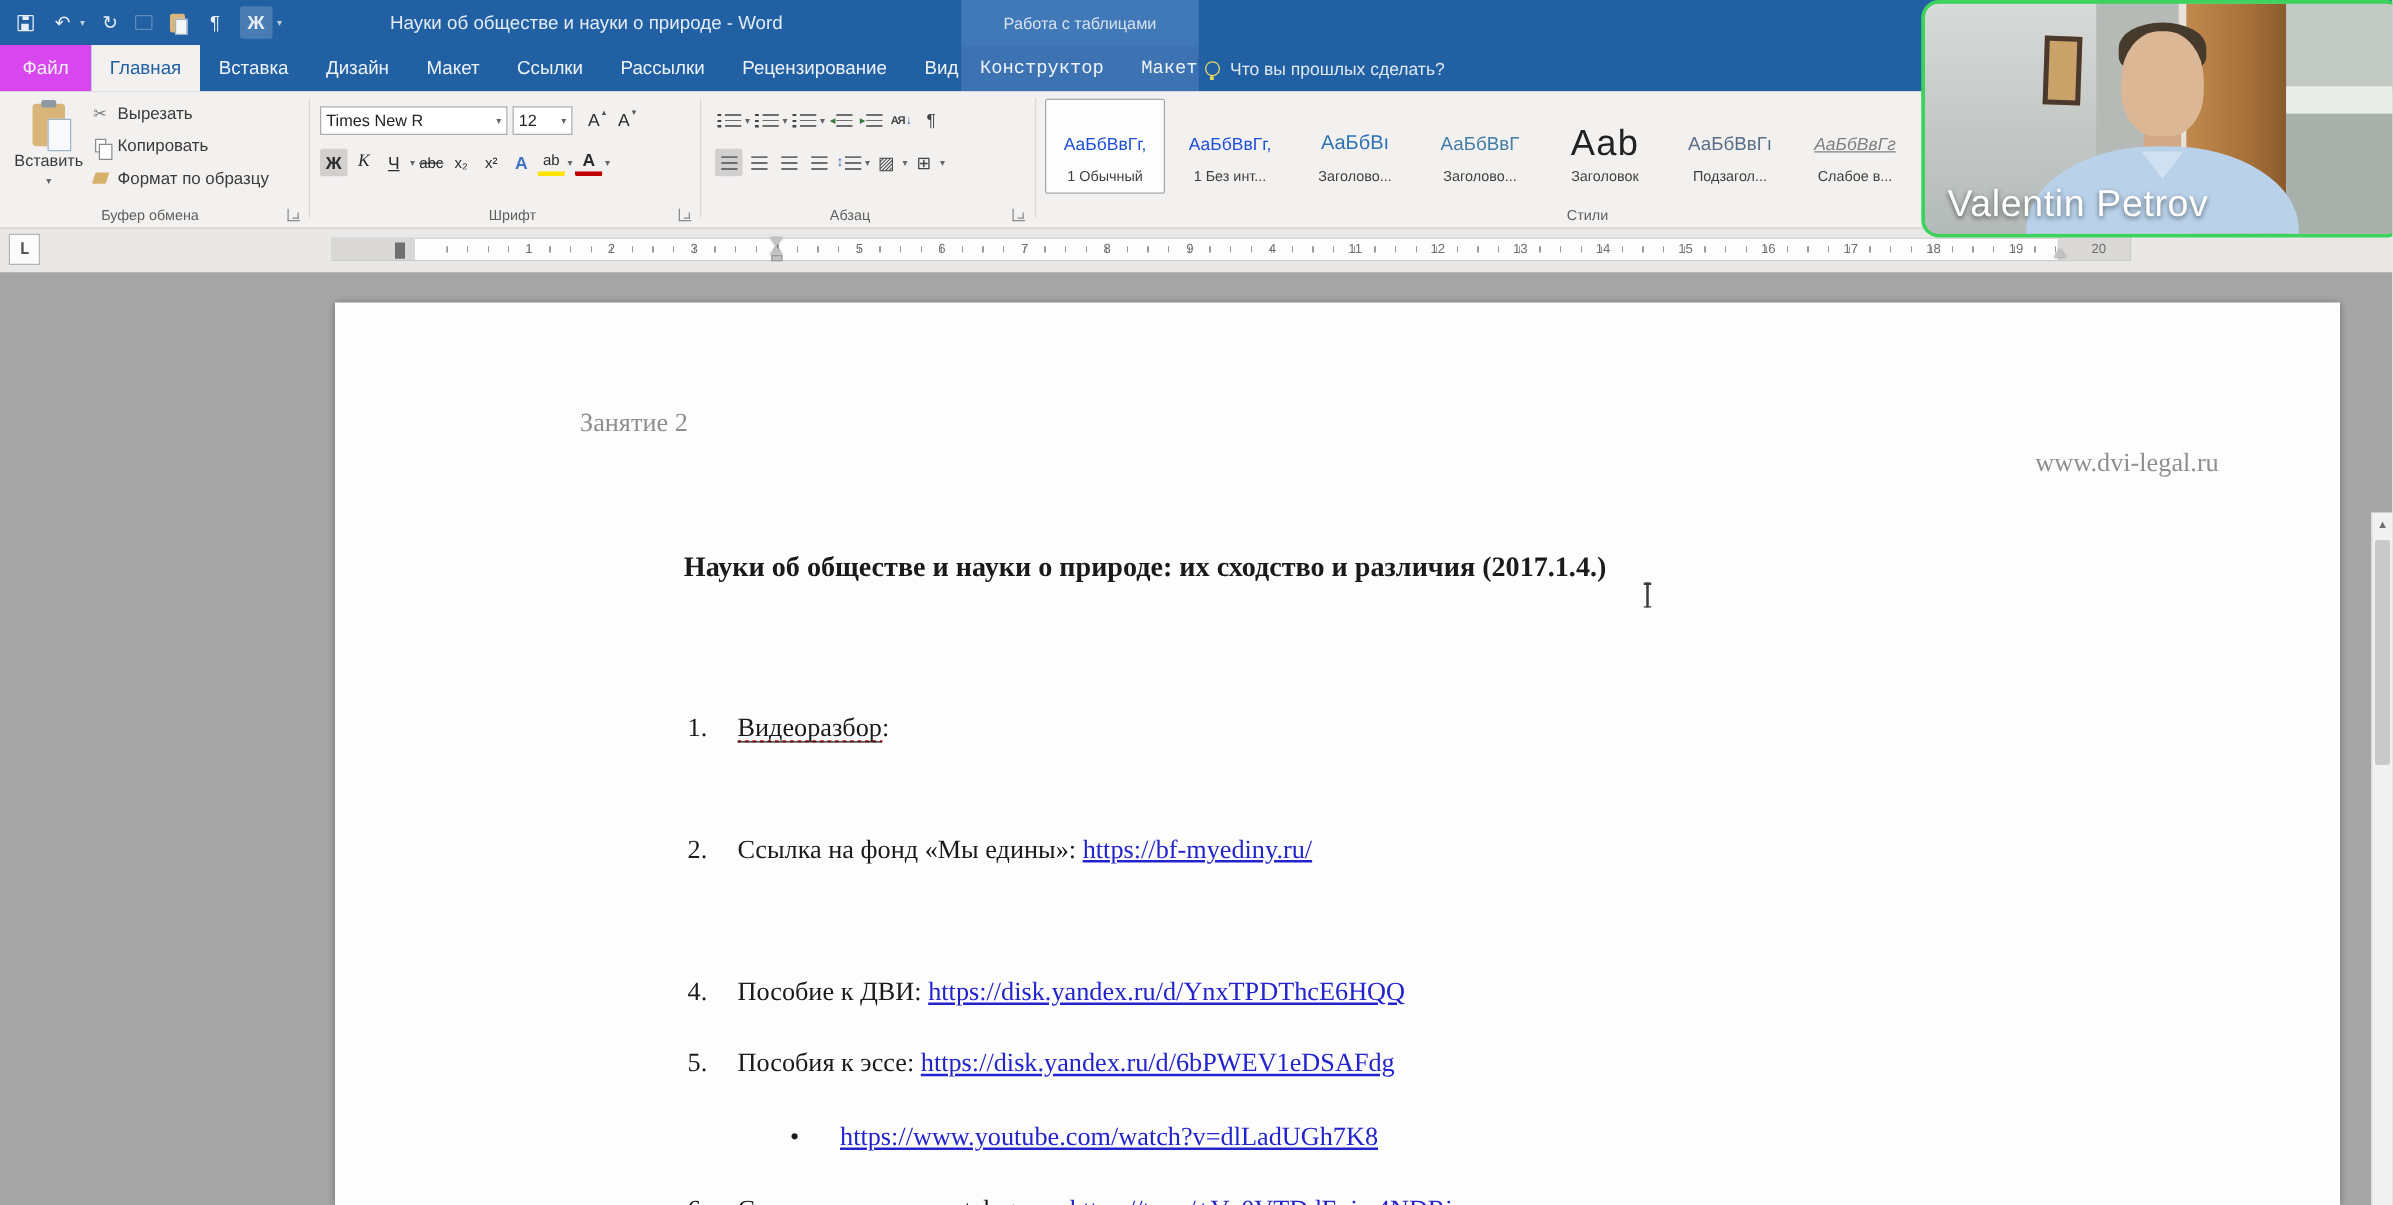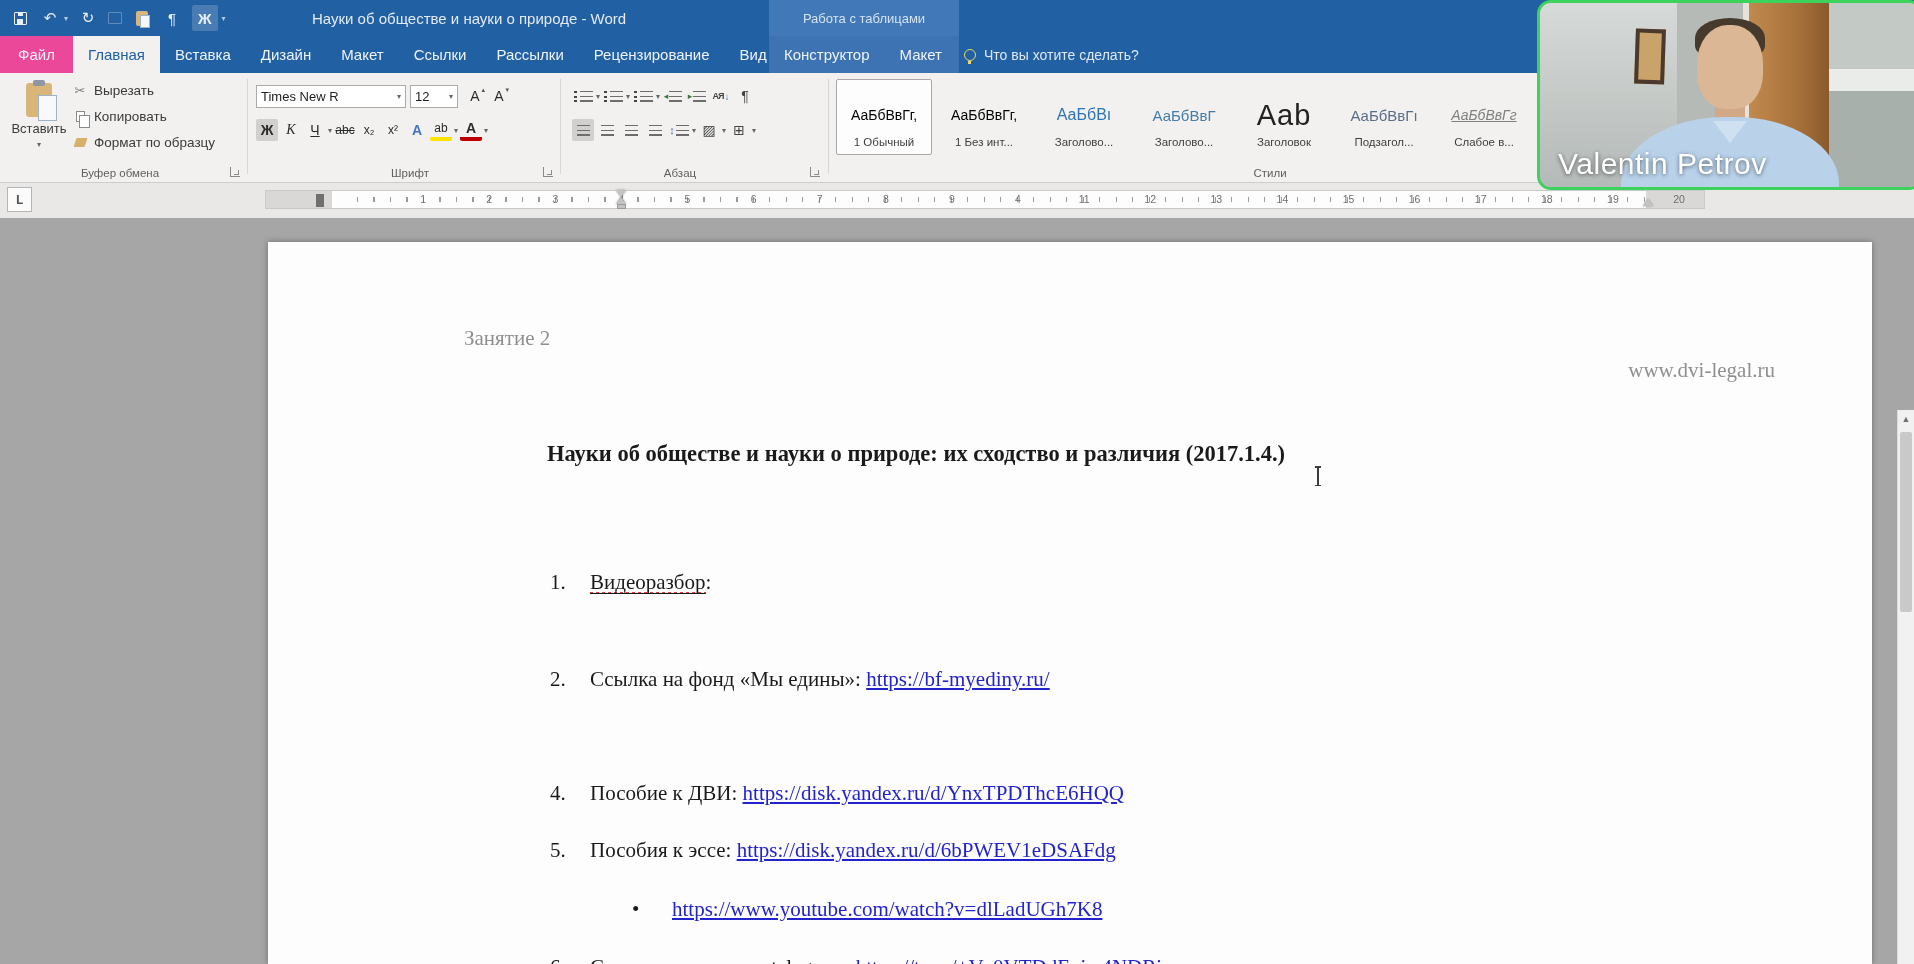--- a/index.html
+++ b/index.html
@@ -19,21 +19,21 @@
   .ic-ghost { width:14px; height:12px; border:1.4px solid #ffffff; opacity:.28; border-radius:1px; }
   .ic-clip-s { width:12px; height:15px; background:#d9b579; border-radius:2px; position:relative; }
   .ic-clip-s::after { content:""; position:absolute; right:-2px; bottom:-2px; width:8px; height:11px; background:#f4f6f8; border:1px solid #9fb3c8; }
   .title-text { position:absolute; left:312px; top:0; height:36px; display:flex; align-items:center; font-size:15px; color:#e3ebf5; }
   .ctx-head { position:absolute; left:769px; top:0; width:190px; height:36px; background:#4078b8; display:flex; align-items:center; justify-content:center; font-size:13px; color:#d6e2f0; }
   
   .tabrow { position:absolute; left:0; top:36px; width:1914px; height:37px; background:#2160a3; }
   .ctx-tab-bg { position:absolute; left:769px; top:0; width:190px; height:37px; background:#3d72b3; }
   .tabs { position:absolute; left:0; top:0; height:37px; display:flex; align-items:stretch; }
   .tab { padding:0 15px; display:flex; align-items:center; font-size:15px; color:#eef3f9; cursor:default; }
-  .tab.file { background:#ec4899; padding:0 18px; }
+  .tab.file { background:#d946ef; padding:0 18px; }
   .tab.sel { background:#f2f1f0; color:#2160a3; }
   .tellme { position:absolute; left:964px; top:0; height:37px; display:flex; align-items:center; gap:8px; font-size:14px; color:#dfe8f2; }
   .ic-bulb { width:12px; height:12px; border:1.5px solid #e8d76a; border-radius:50%; position:relative; }
   .ic-bulb::after { content:""; position:absolute; left:3px; bottom:-4px; width:3px; height:3px; background:#e8d76a; }
 
   
   .ribbon { position:absolute; left:0; top:73px; width:1914px; height:110px; background:#f2f1f0; border-bottom:1px solid #cfcdcb; font-size:13px; color:#3b3b3b; }
   .vsep { position:absolute; top:6px; bottom:8px; width:1px; background:#d9d7d5; }
   .grp-label { position:absolute; bottom:3px; font-size:11.5px; color:#5f5f5f; text-align:center; }
   .launcher { position:absolute; bottom:5px; width:10px; height:10px; border-left:1px solid #8a8a8a; border-bottom:1px solid #8a8a8a; }
@@ -69,21 +69,21 @@
   .ic-lines { width:13px; height:11px; background:repeating-linear-gradient(#6d6d6d 0 1.4px, transparent 1.4px 4.6px); }
   .ic-dots { width:3px; height:11px; background:repeating-linear-gradient(#444 0 2px, transparent 2px 4.6px); margin-right:2px; }
   .ic-sort { font-size:9px; color:#444; font-weight:bold; letter-spacing:-1px; }
   .glyph14 { font-size:14px; color:#444; }
   
   .styles-gal { position:absolute; left:836px; top:6px; display:flex; gap:4px; }
   .stcell { width:96px; height:76px; display:flex; flex-direction:column; align-items:center; justify-content:flex-end; padding-bottom:6px; border:1px solid transparent; border-radius:2px; }
   .stcell.sel { border-color:#a8a8a8; background:#fdfdfd; }
   .stprev { height:42px; display:flex; align-items:center; font-family:"Liberation Sans","DejaVu Sans",sans-serif; }
   .stlabel { font-size:11.5px; color:#3f3f3f; white-space:nowrap; }
-  .st-0 .stprev, .st-1 .stprev { font-size:14px; color:#000000; }
+  .st-0 .stprev, .st-1 .stprev { font-size:14px; color:#1d4ed8; }
   .st-2 .stprev { font-size:16px; color:#2e74b5; }
   .st-3 .stprev { font-size:15px; color:#437da8; }
   .st-4 .stprev { font-size:29px; color:#222; font-weight:300; letter-spacing:1px; }
   .st-5 .stprev { font-size:15px; color:#5a6e86; }
   .st-6 .stprev { font-size:14px; color:#808080; font-style:italic;text-decoration:underline; }
   .st-7 .stprev { font-size:14px; color:#595959; font-style:italic; }
 
   
   .rulerband { position:absolute; left:0; top:183px; width:1914px; height:35px; background:#e9e8e7; }
   .tabsel { position:absolute; left:7px; top:4px; width:25px; height:25px; background:#fbfbfb; border:1px solid #b5b5b5; display:flex; align-items:center; justify-content:center; font-size:13px; font-weight:bold; color:#555; font-family:"DejaVu Sans Mono",monospace; }
@@ -167,27 +167,27 @@
       <span class="tab file">Файл</span>
       <span class="tab sel">Главная</span>
       <span class="tab">Вставка</span>
       <span class="tab">Дизайн</span>
       <span class="tab">Макет</span>
       <span class="tab">Ссылки</span>
       <span class="tab">Рассылки</span>
       <span class="tab">Рецензирование</span>
       <span class="tab">Вид</span>
     </div>
-    <div class="tabs" style="left:769px; position:absolute;">
+    <div class="tabs" style="left:769px; position:absolute;font-family:Liberation Mono, monospace;">
       <span class="tab">Конструктор</span>
       <span class="tab">Макет</span>
     </div>
     <div class="tellme">
       <span class="ic-bulb"></span>
-      <span>Что вы хотите сделать?</span>
+      <span>Что вы прошлых сделать?</span>
     </div>
   </div>
 
   <div class="ribbon">
 
     <div class="paste-big">
       <span class="ic-clip"></span>
       <span>Вставить</span>
       <span style="font-size:8px;color:#666;">▾</span>
     </div>

